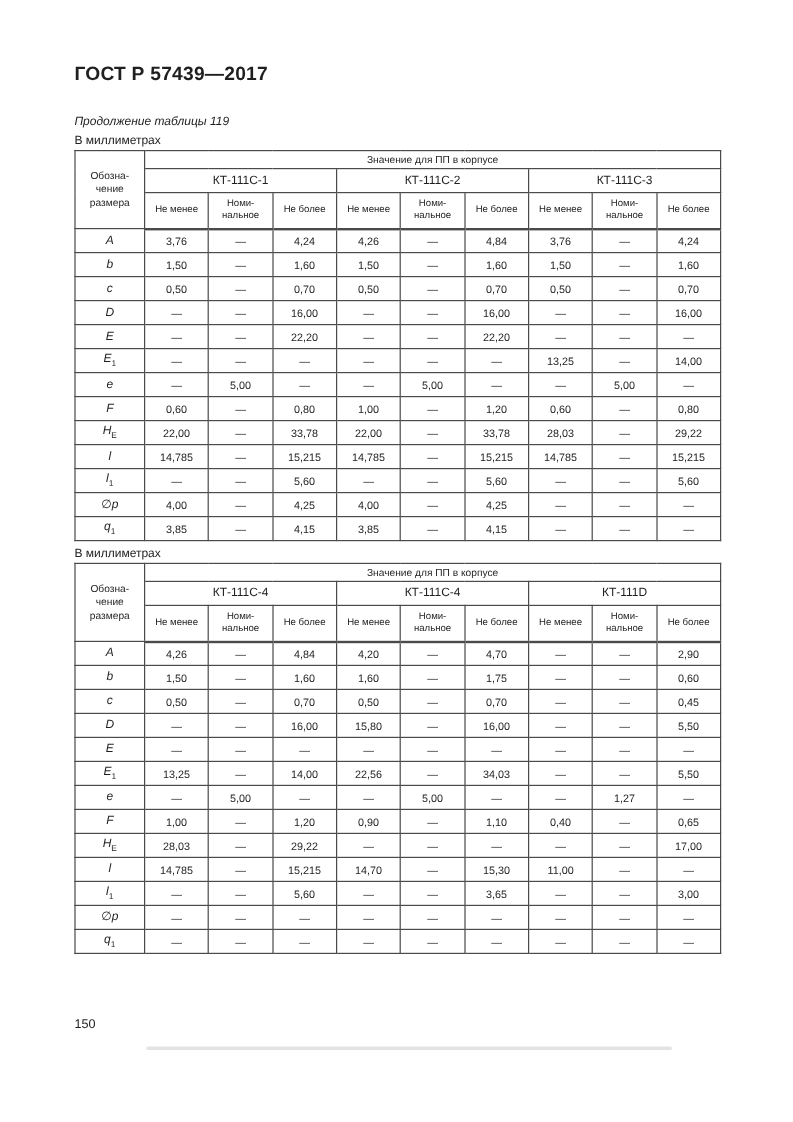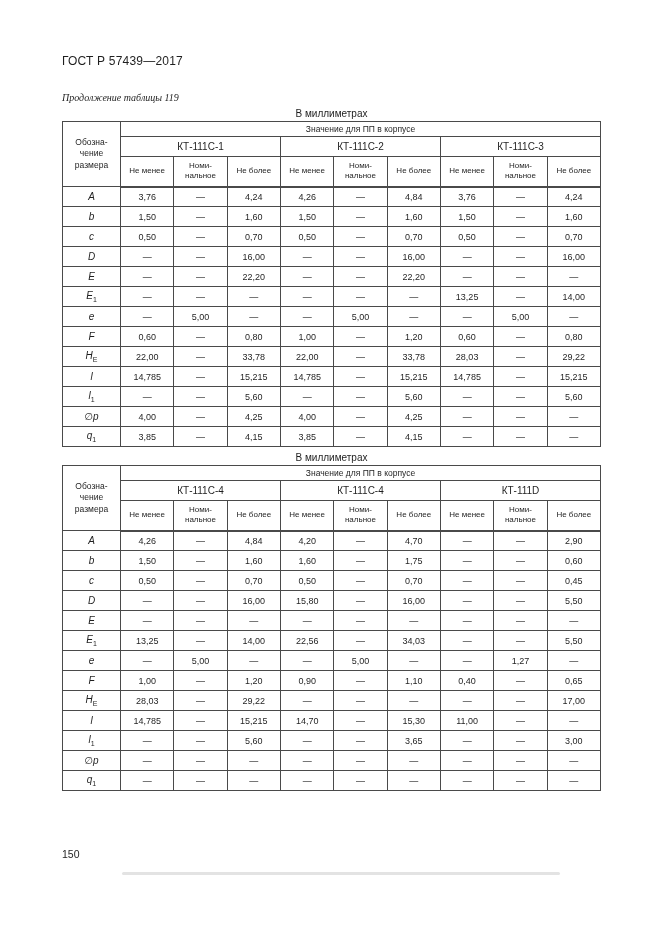--- a/index.html
+++ b/index.html
@@ -9,35 +9,34 @@
     width: 661px;
     height: 935px;
     margin: 0 auto;
     background: #ffffff;
     font-family: "Liberation Sans", "DejaVu Sans", sans-serif;
     color: #1f1f1f;
     overflow: hidden;
   }
   .content { padding: 54px 60px 0 62px; }
   .doc-code {
-    font-size: 12px;
-    font-weight: 400;
+    font-size: 16px;
+    font-weight: 700;
     letter-spacing: 0.2px;
   }
   .caption {
     margin-top: 24px;
     font-size: 10px;
     font-style: italic;
-    font-family: Liberation Serif, serif;
   }
   .units {
     margin-top: 5px;
     margin-bottom: 2px;
     font-size: 10px;
-    text-align: center;
+    text-align: left;
   }
   table.gost-table {
     width: 100%;
     border-collapse: collapse;
     table-layout: fixed;
   }
   table.gost-table th, table.gost-table td {
     border: 1px solid #4a4a4a;
     text-align: center;
     vertical-align: middle;

